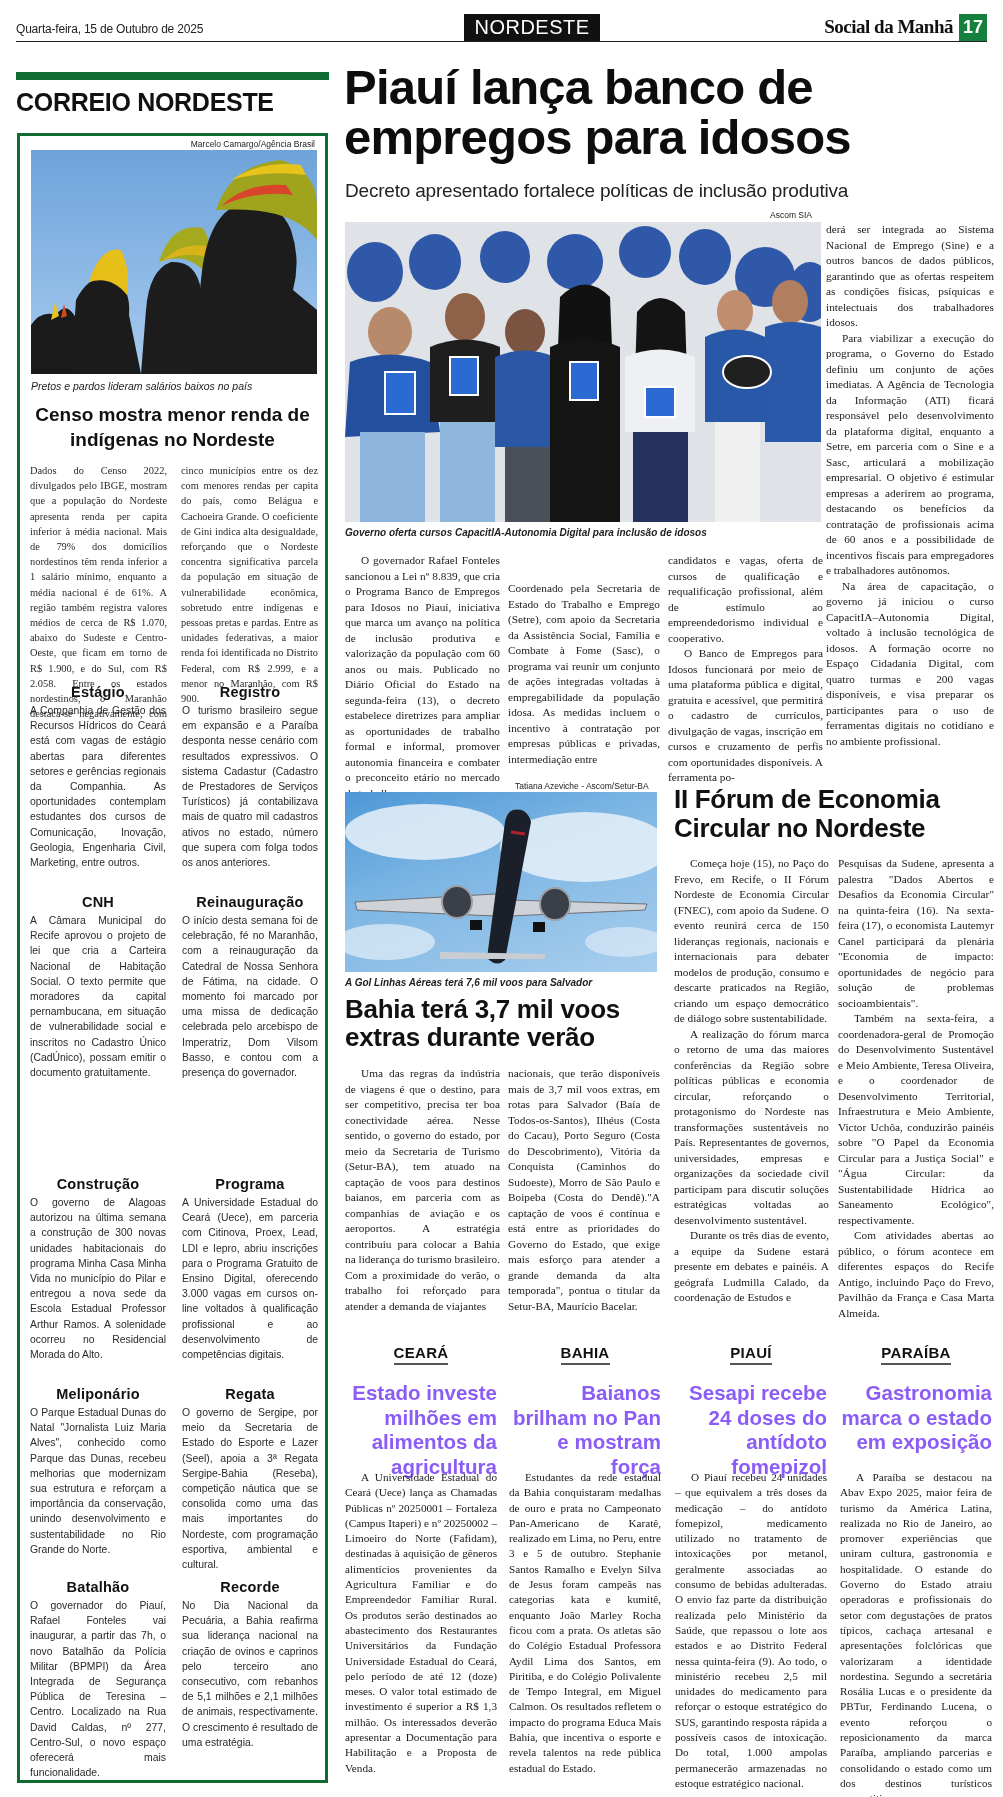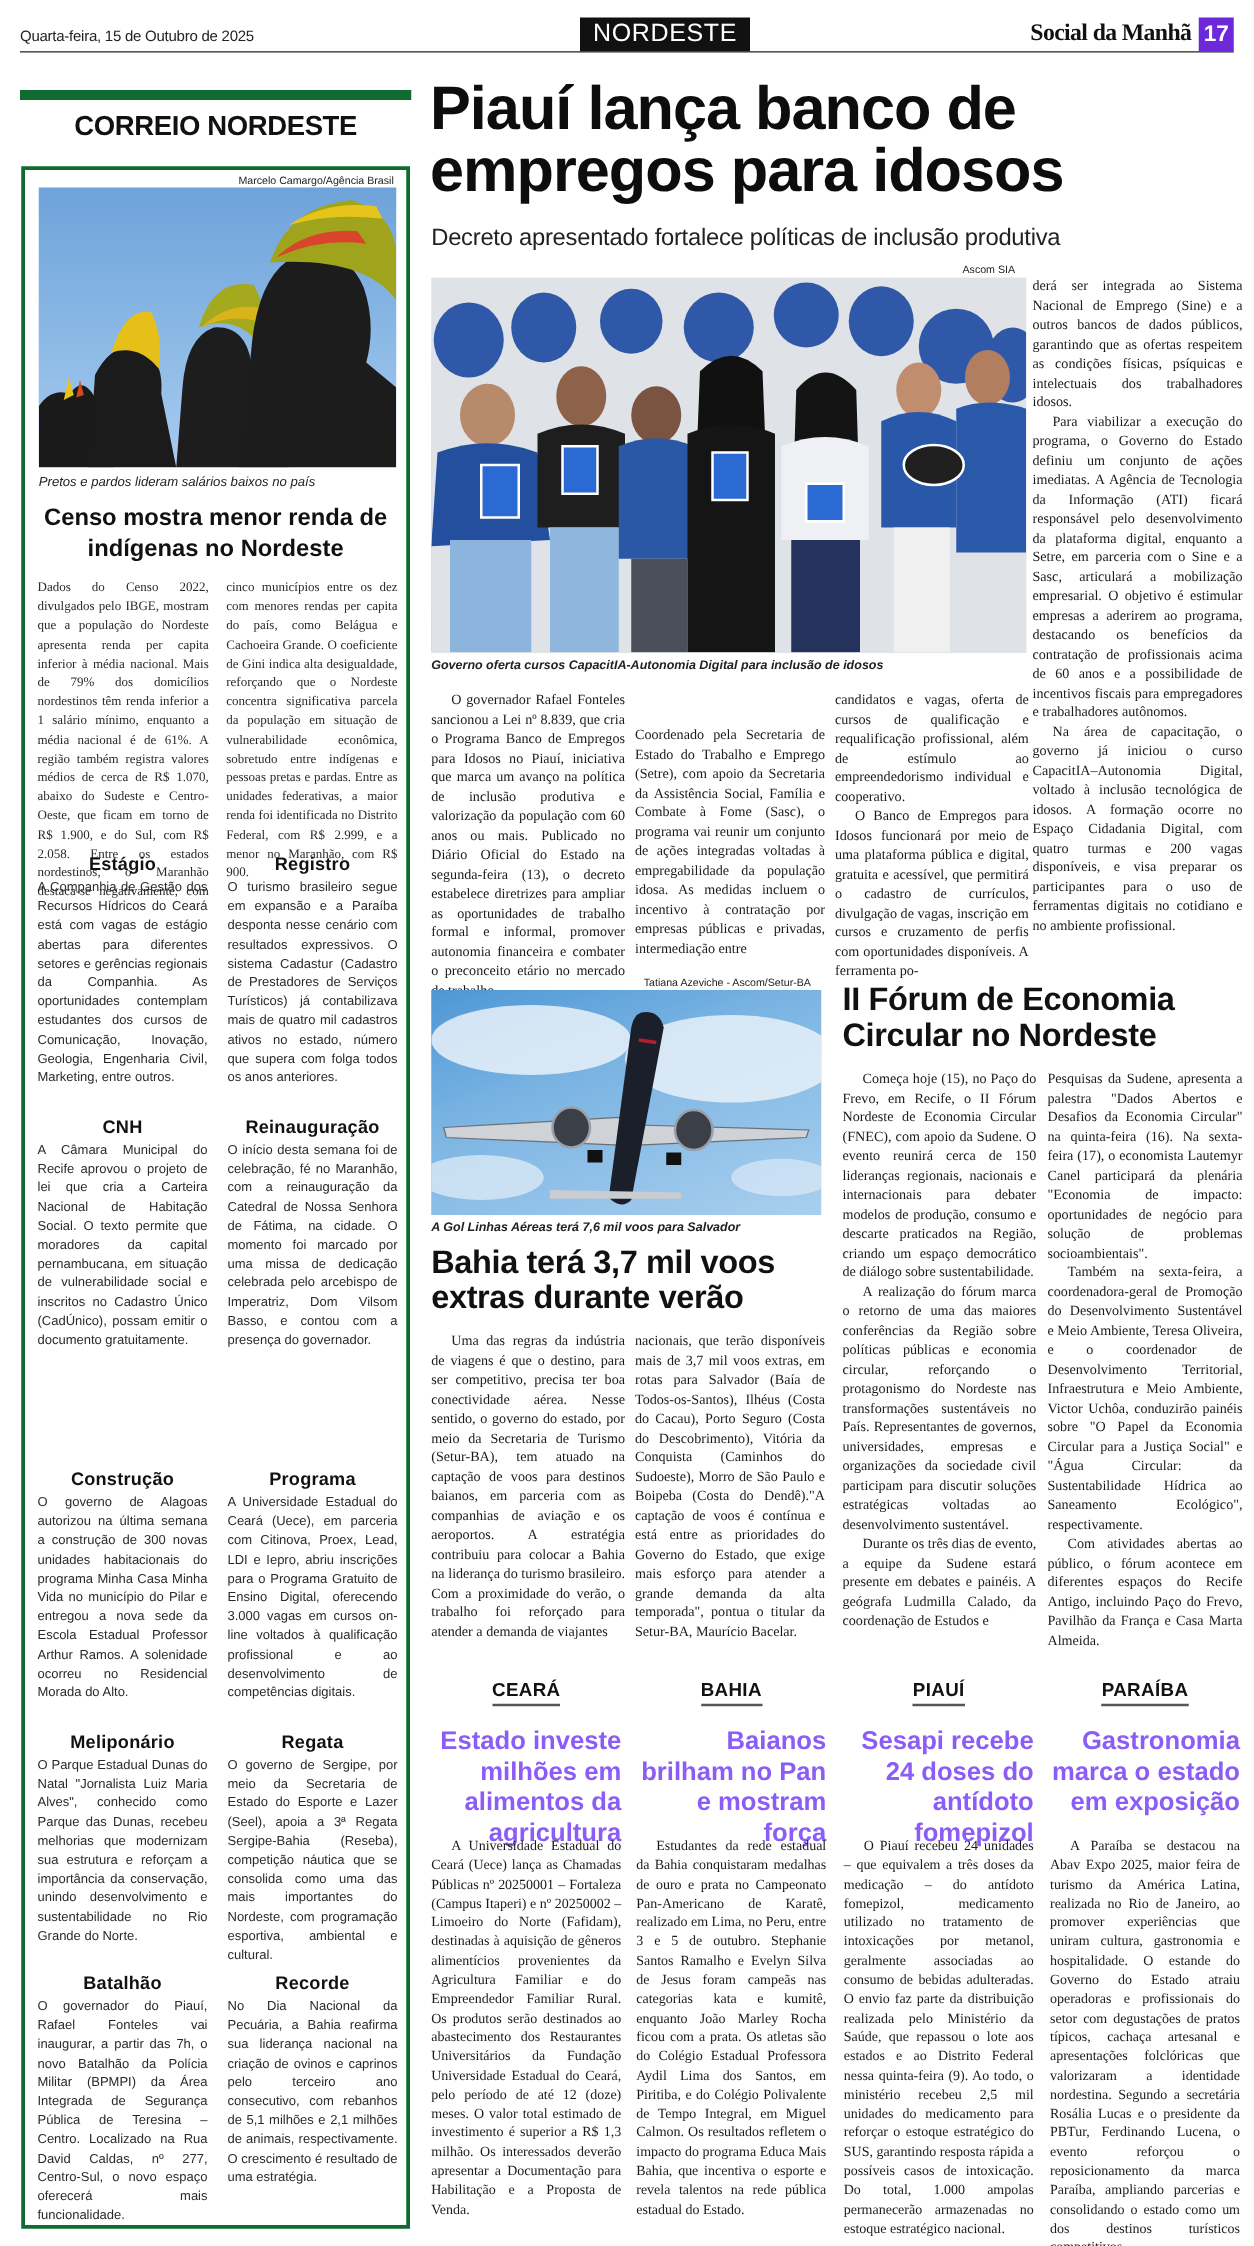--- a/index.html
+++ b/index.html
@@ -4,25 +4,25 @@
 <style>
   * { box-sizing: border-box; margin: 0; padding: 0; }
   html, body { width: 1003px; height: 1797px; background: #ffffff; overflow: hidden; }
   body { position: relative; color: #1a1a1a; font-family: "Liberation Serif", serif; }
 
   
   .page-header { position: absolute; left: 16px; top: 12px; width: 971px; height: 30px; border-bottom: 1.5px solid #222; }
   .ph-date { position: absolute; left: 0; top: 10px; font-family: "Liberation Sans", sans-serif; font-size: 12px; color: #222; letter-spacing: -0.2px; }
   .ph-section { position: absolute; left: 448px; top: 2px; width: 136px; height: 27px; background: #111; color: #fff; font-family: "Liberation Sans", sans-serif; font-size: 20px; text-align: center; line-height: 27px; letter-spacing: 0.5px; }
   .ph-paper { position: absolute; right: 34px; top: 4px; font-family: "Liberation Serif", serif; font-weight: bold; font-size: 19px; color: #111; letter-spacing: -0.5px; }
-  .ph-page { position: absolute; right: 0; top: 2px; width: 28px; height: 27px; background: #6d28d9; color: #fff; font-family: "Liberation Sans", sans-serif; font-weight: bold; font-size: 18px; text-align: center; line-height: 27px; }
+  .ph-page { position: absolute; right: 0; top: 2px; width: 28px; height: 27px; background: #15803d; color: #fff; font-family: "Liberation Sans", sans-serif; font-weight: bold; font-size: 18px; text-align: center; line-height: 27px; }
 
   
   .sb-bar { position: absolute; left: 16px; top: 72px; width: 313px; height: 8px; background: #106b33; }
-  .sb-title { position: absolute; left: 16px; top: 88px; width: 313px; text-align: center; font-family: "Liberation Sans", sans-serif; font-weight: bold; font-size: 22px; color: #111; letter-spacing: -0.3px; }
+  .sb-title { position: absolute; left: 16px; top: 88px; width: 313px; font-family: "Liberation Sans", sans-serif; font-weight: bold; font-size: 25px; color: #111; letter-spacing: -0.3px; }
   .sb-box { position: absolute; left: 17px; top: 133px; width: 311px; height: 1650px; border: 3px solid #106b33; }
   .sb-credit { position: absolute; right: 10px; top: 3px; font-family: "Liberation Sans", sans-serif; font-size: 8.5px; color: #222; }
   .sb-photo { position: absolute; left: 11px; top: 14px; width: 286px; height: 224px; overflow: hidden;
       background: linear-gradient(180deg, #6ea3d9 0%, #8cb9e6 55%, #a9cbee 100%); }
   .sb-caption { position: absolute; left: 11px; top: 244px; font-family: "Liberation Sans", sans-serif; font-style: italic; font-size: 10.5px; color: #222; }
   .sb-headline { position: absolute; left: 4px; top: 266px; width: 297px; text-align: center; font-family: "Liberation Sans", sans-serif; font-size: 19px; line-height: 25px; color: #111; }
   .sb-lead { position: absolute; left: 10px; top: 327px; width: 288px; column-count: 2; column-gap: 14px;
       font-family: Liberation Serif, serif; font-size: 10.4px; line-height: 15.2px; text-align: justify; color: #2a2a2a; hyphens: auto; }
   .brief { position: absolute; width: 136px; }
   .brief h3 { font-family: "Liberation Sans", sans-serif; font-size: 14.5px; font-weight: bold; text-align: center; color: #111; margin-bottom: 3px; letter-spacing: 0.2px; }

